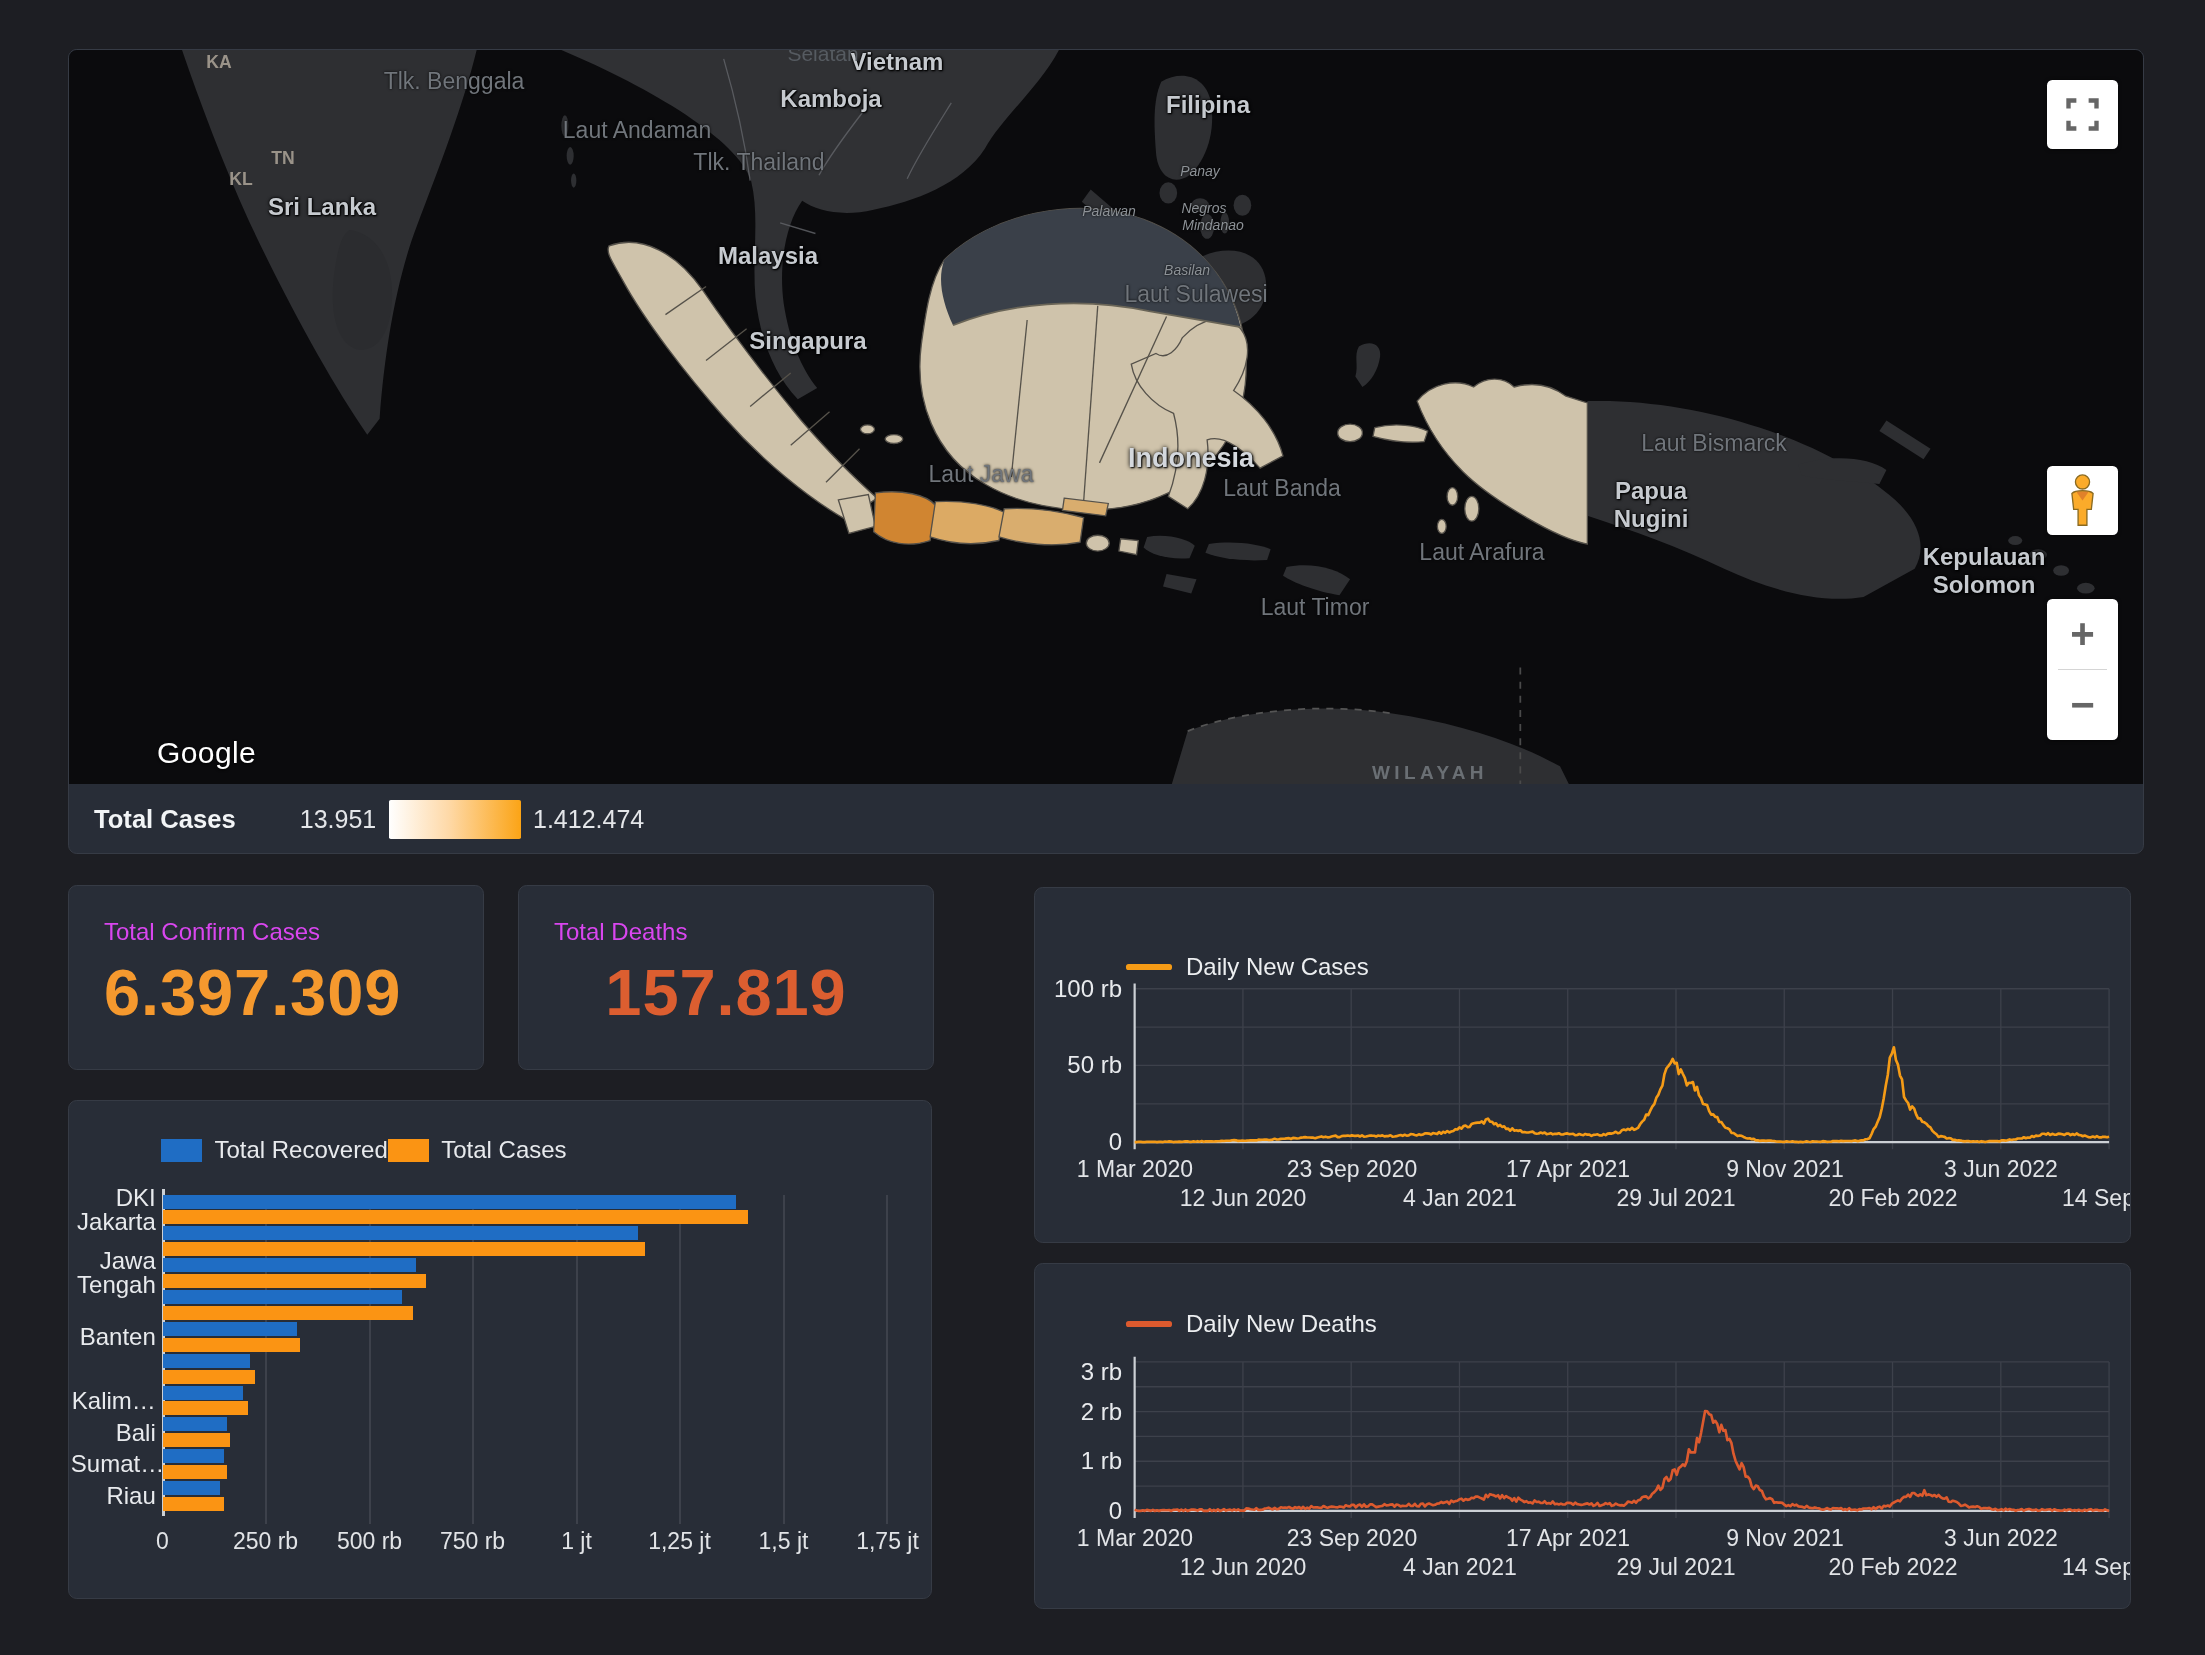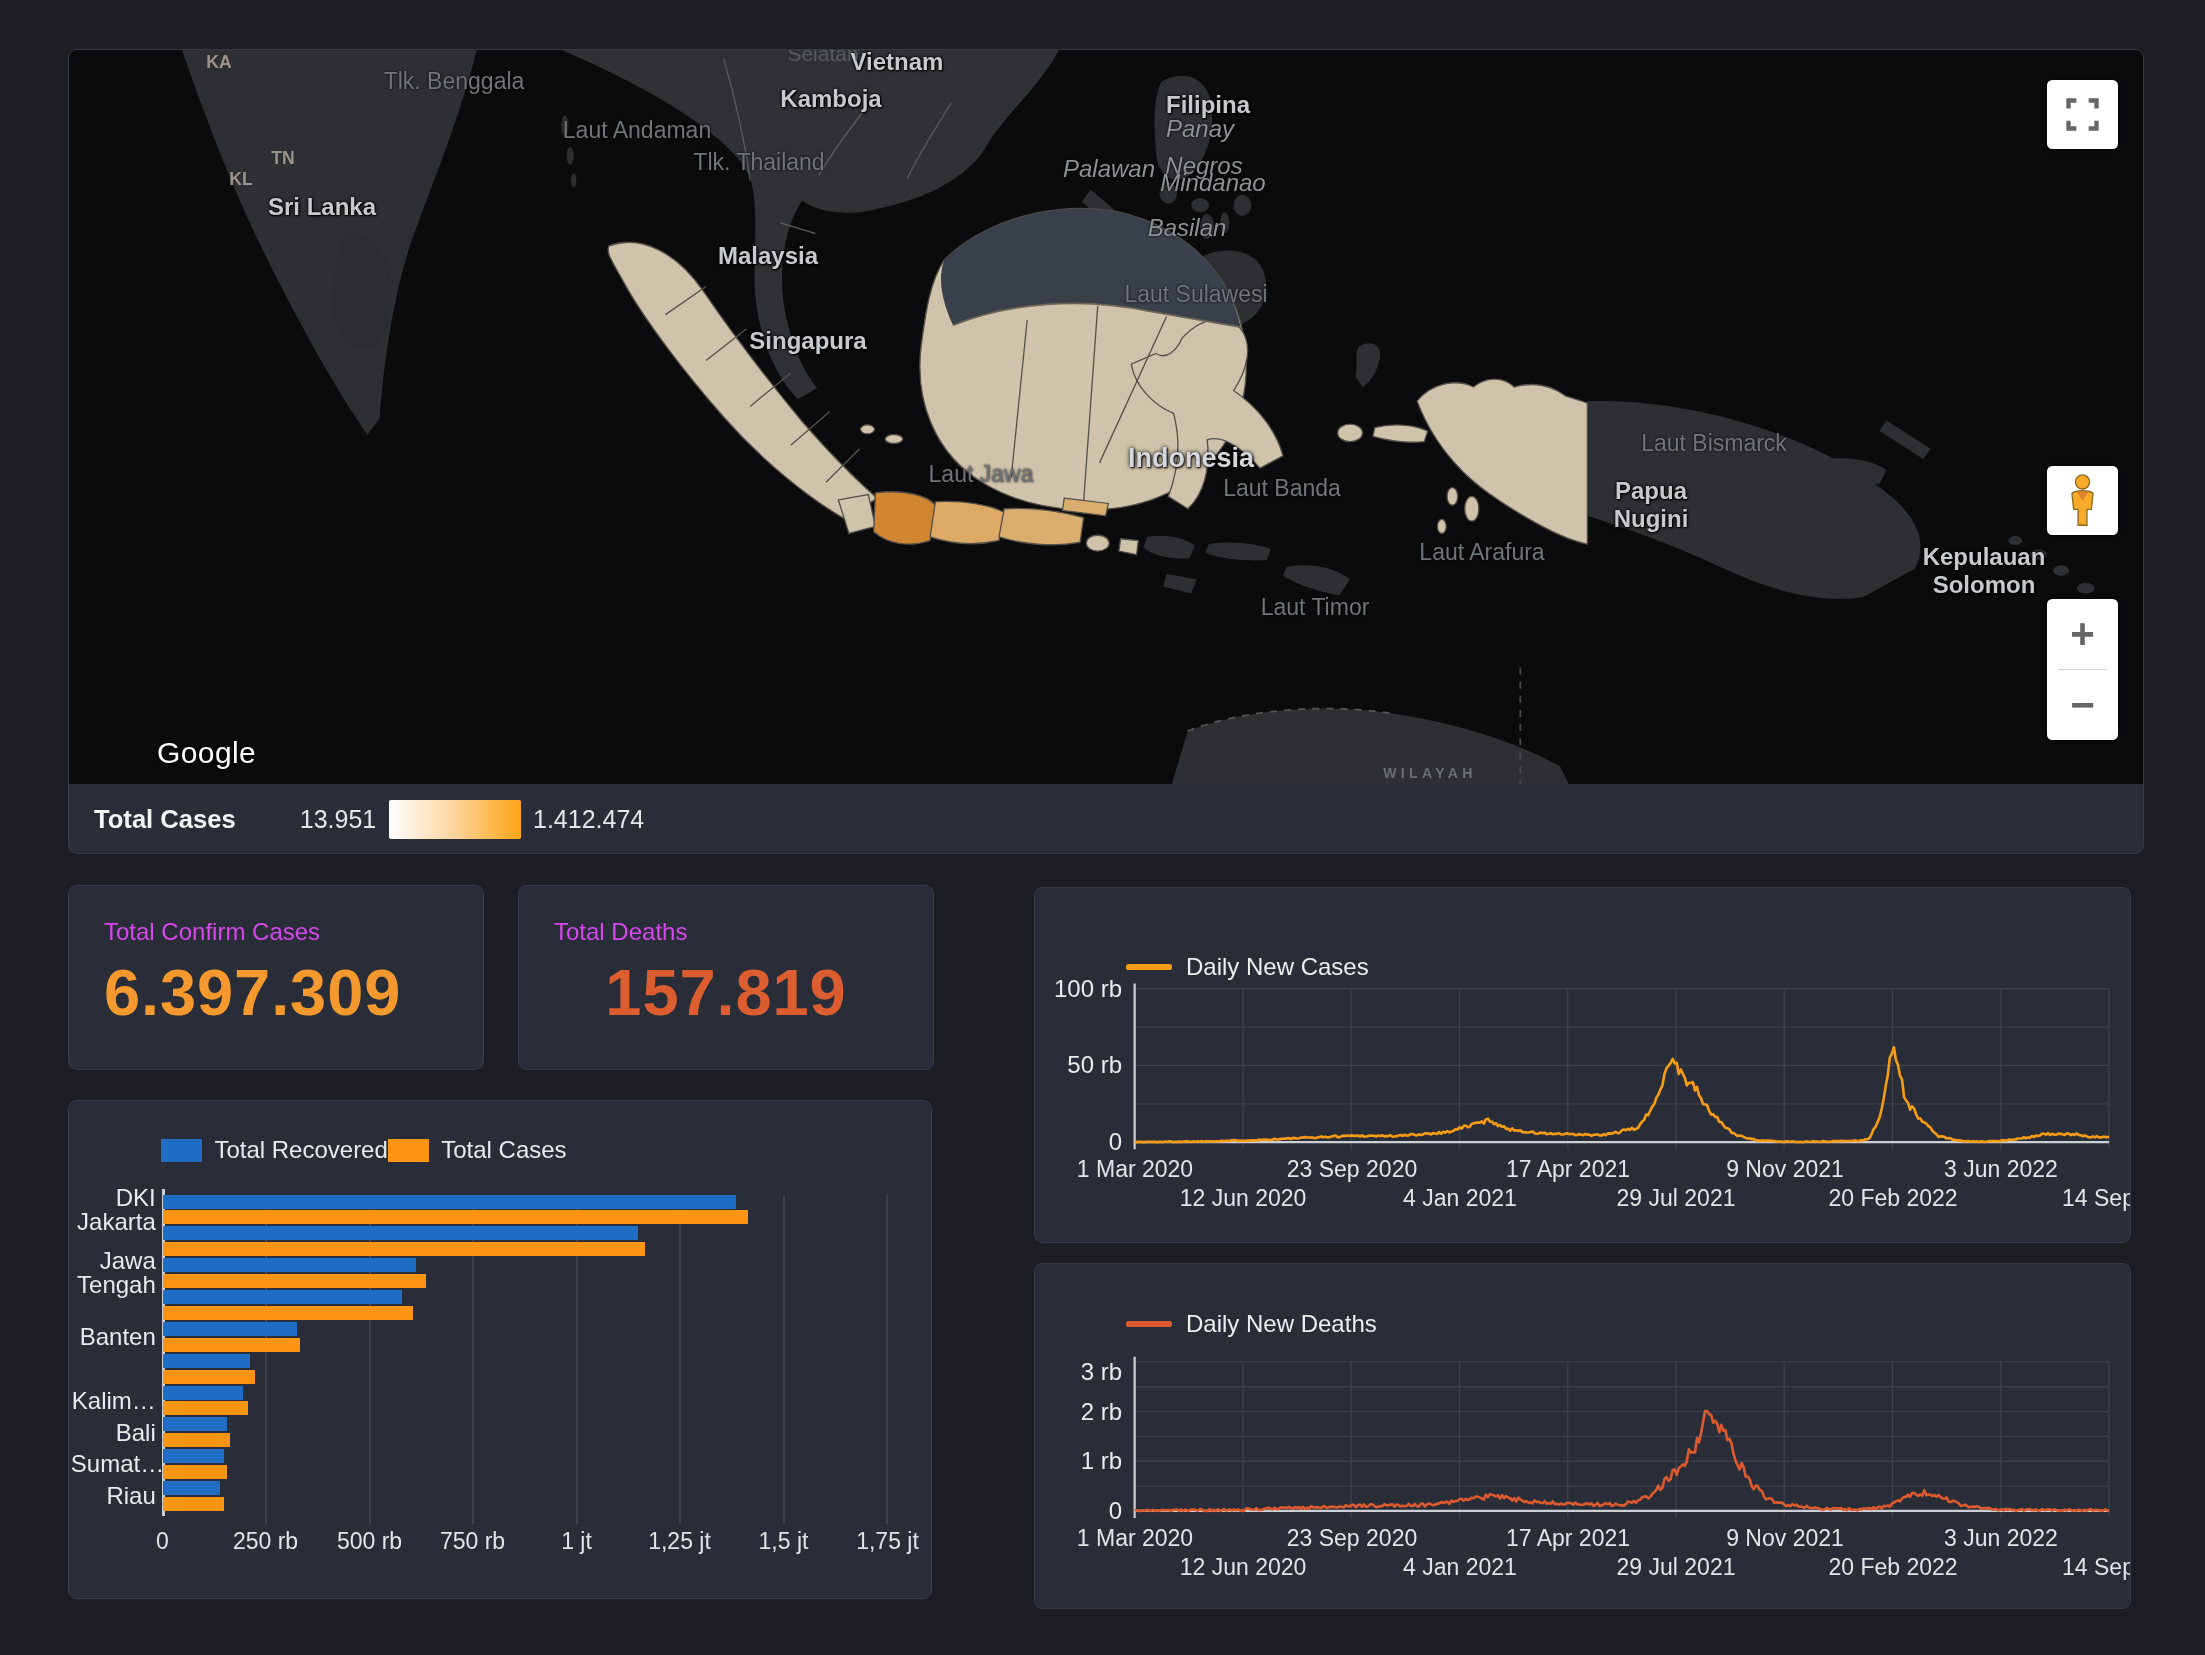--- a/index.html
+++ b/index.html
@@ -9,23 +9,23 @@
   
   #map-card{left:68px;top:49px;width:2076px;height:805px;overflow:hidden;}
   #map-area{position:absolute;left:0;top:0;width:2076px;height:734px;background:#0b0b0d;overflow:hidden;}
   #map-svg{position:absolute;left:0;top:0;}
   #map-labels{position:absolute;left:0;top:0;width:100%;height:100%;}
   .map-label{position:absolute;transform:translate(-50%,-50%);white-space:pre-line;text-align:center;pointer-events:none;line-height:1.15;}
   .map-label.country{color:#c6cacf;font-weight:bold;font-size:24px;text-shadow:0 0 3.5px #000,0 0 1.8px #000,0.9px 0.9px 1.8px #000;}
   .map-label.country-lg{color:#d4d8dd;font-weight:bold;font-size:27px;text-shadow:0 0 4.4px #000,0.9px 0.9px 1.8px #000;}
   .map-label.sea{color:#70757b;font-size:23px;text-shadow:0 0 2.6px #000;}
   .map-label.sea-faint{color:#565b61;font-size:21px;}
-  .map-label.island{color:#8d9297;font-size:24px;font-style:italic;text-shadow:0 0 2.6px #000;}
+  .map-label.island{color:#8d9297;font-size:14px;font-style:italic;text-shadow:0 0 2.6px #000;margin-top:42px;}
   .map-label.state{color:#9a9389;font-size:17.6px;font-weight:bold;}
-  .map-label.region-caps{color:#6a6f74;font-size:14px;letter-spacing:4.4px;font-weight:bold;}
+  .map-label.region-caps{color:#6a6f74;font-size:19px;letter-spacing:4.4px;font-weight:bold;}
   #gmap-logo{position:absolute;left:88px;bottom:14px;color:#fff;font-size:30px;font-weight:500;letter-spacing:0.4px;text-shadow:0 0.9px 2.6px #000;}
   #map-attrib{position:absolute;right:3.5px;bottom:3.5px;display:flex;gap:2.6px;}
   .attrib-box{background:#e2e2e2;color:#111;font-size:18.5px;padding:2.6px 8.8px;border:0.9px solid #9a9a9a;}
   .map-btn{position:absolute;background:#fff;border-radius:5.3px;box-shadow:0 0.9px 3.5px rgba(0,0,0,.5);display:flex;align-items:center;justify-content:center;}
   #btn-fullscreen{right:27px;top:30px;width:71px;height:69px;}
   #btn-pegman{right:27px;top:416px;width:71px;height:69px;}
   #zoom-ctrl{position:absolute;right:27px;top:549px;width:71px;height:141px;background:#fff;border-radius:5.3px;box-shadow:0 0.9px 3.5px rgba(0,0,0,.5);display:flex;flex-direction:column;}
   .zoom-btn{flex:1;display:flex;align-items:center;justify-content:center;color:#666;font-size:42px;font-weight:bold;cursor:pointer;line-height:1;}
   #zoom-divider{height:0.9px;background:#d5d5d5;margin:0 10.6px;}
 

